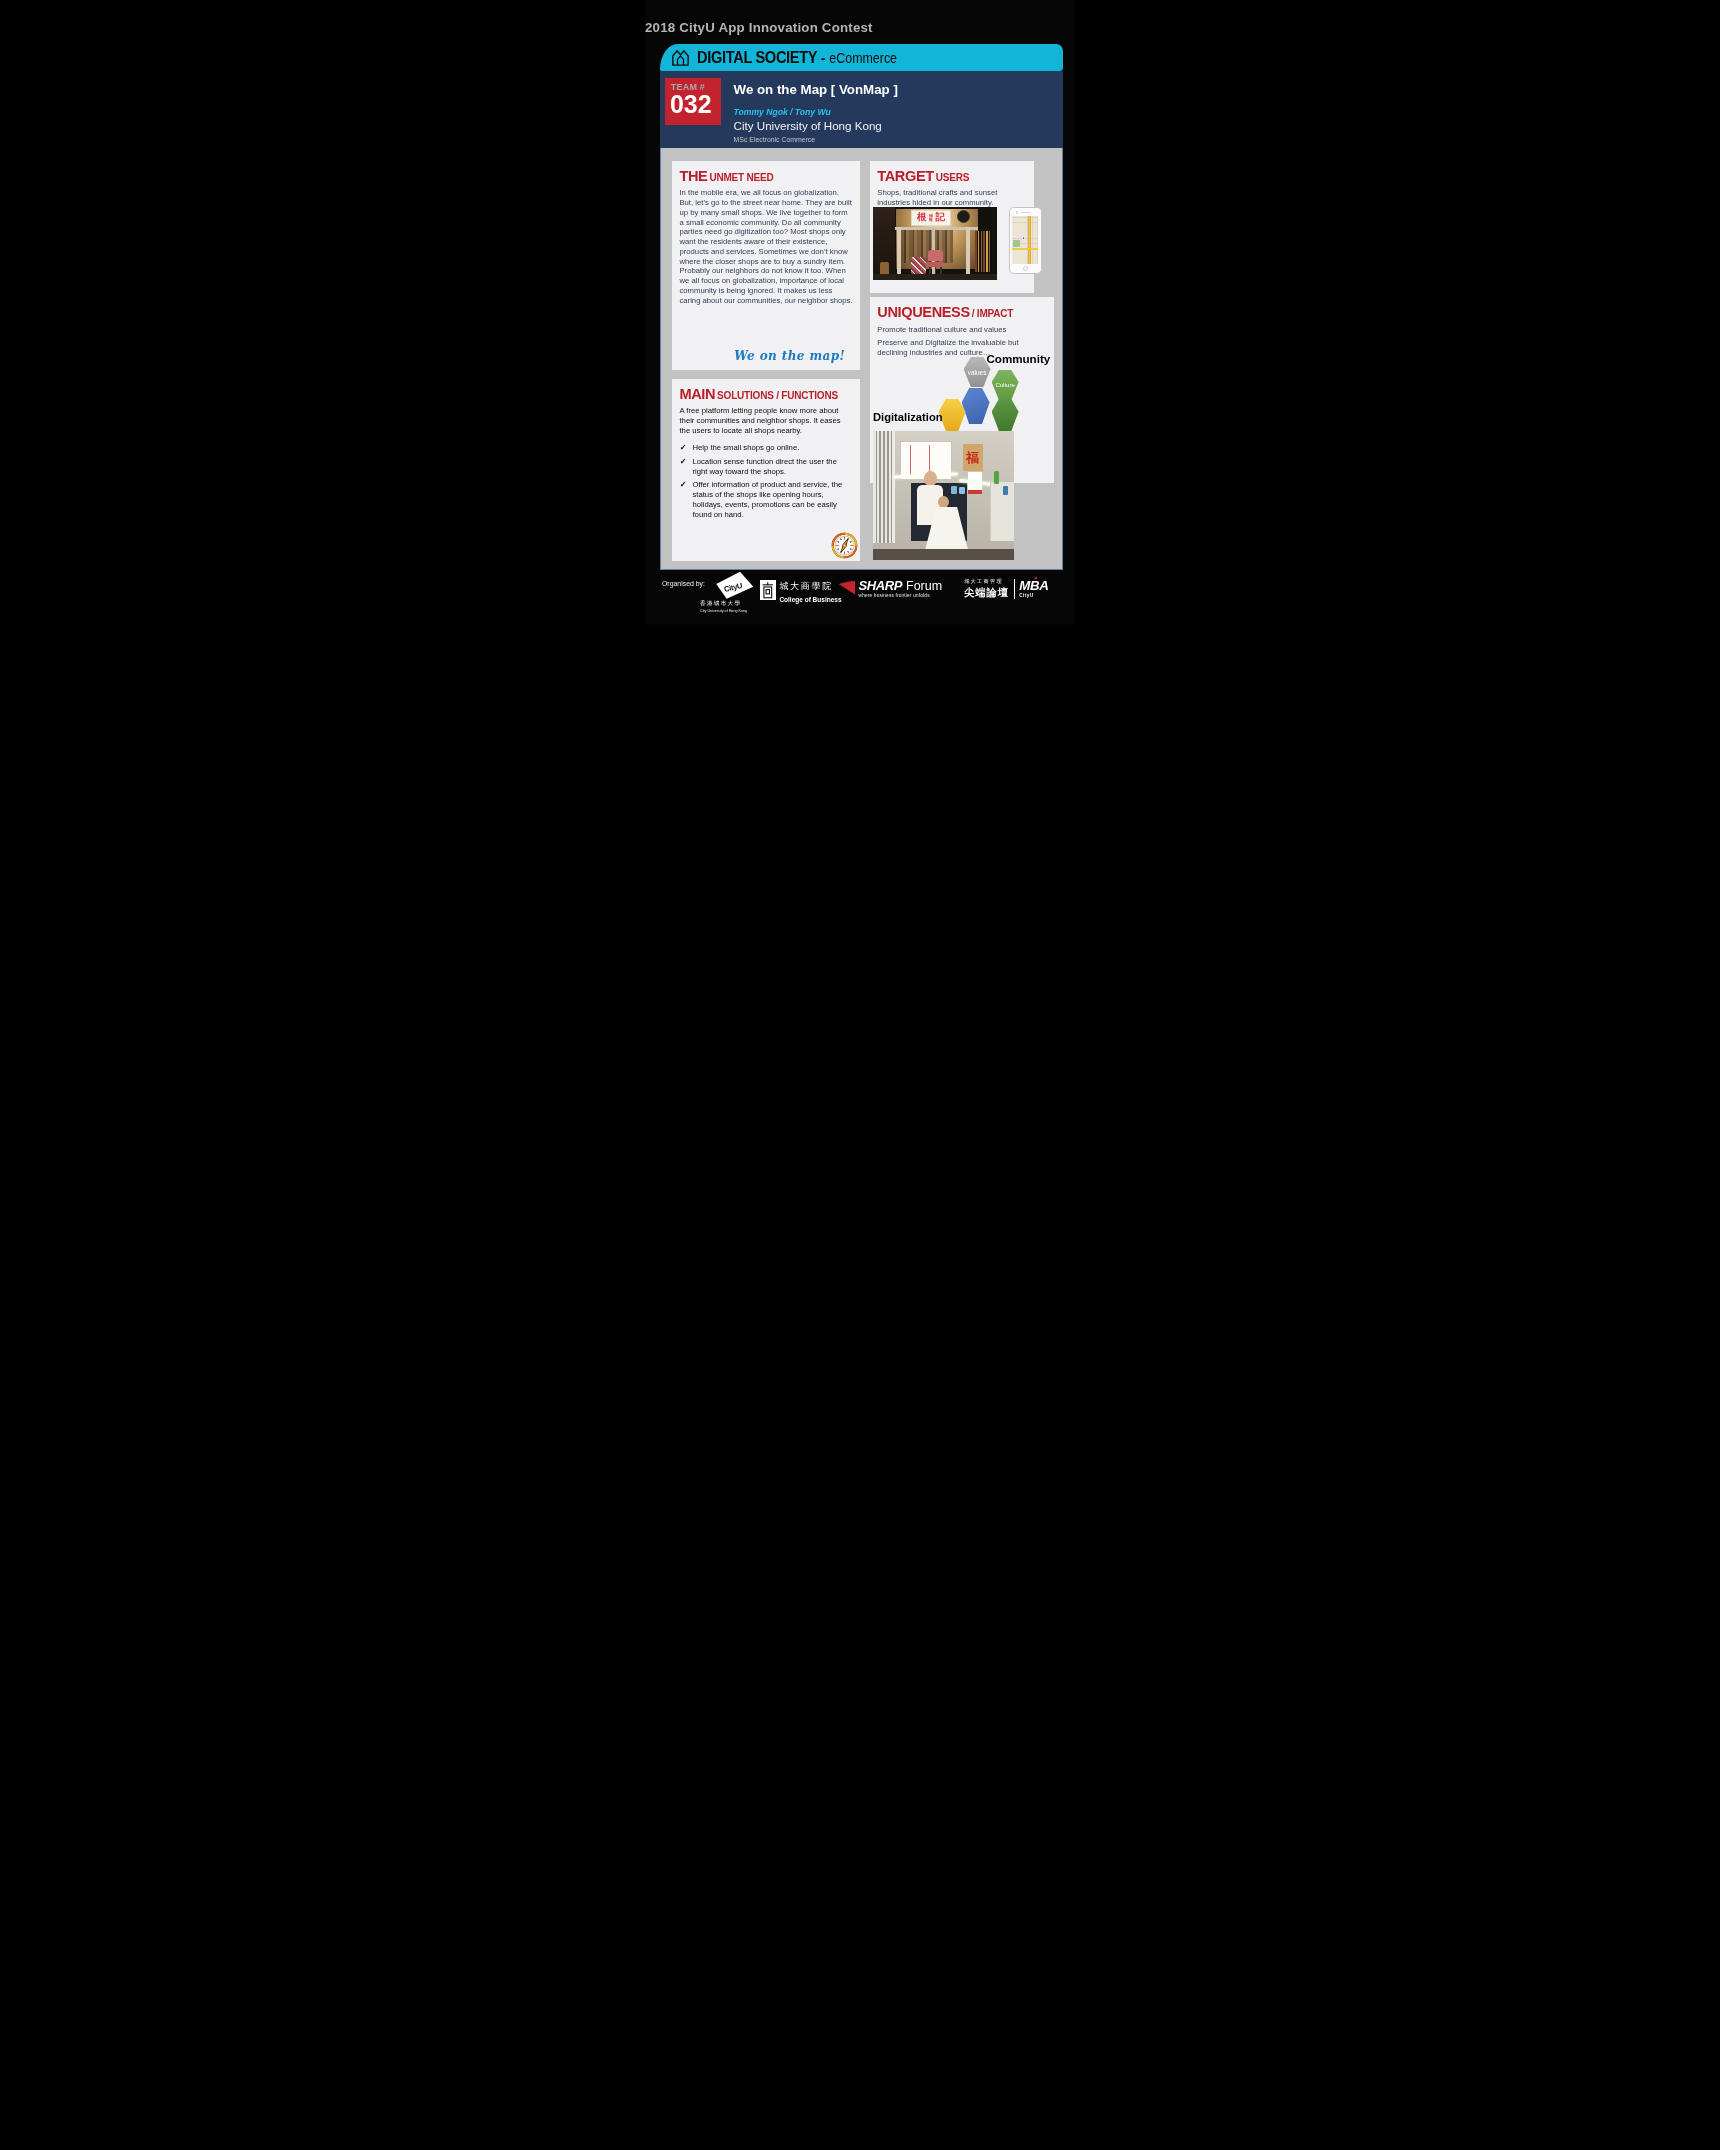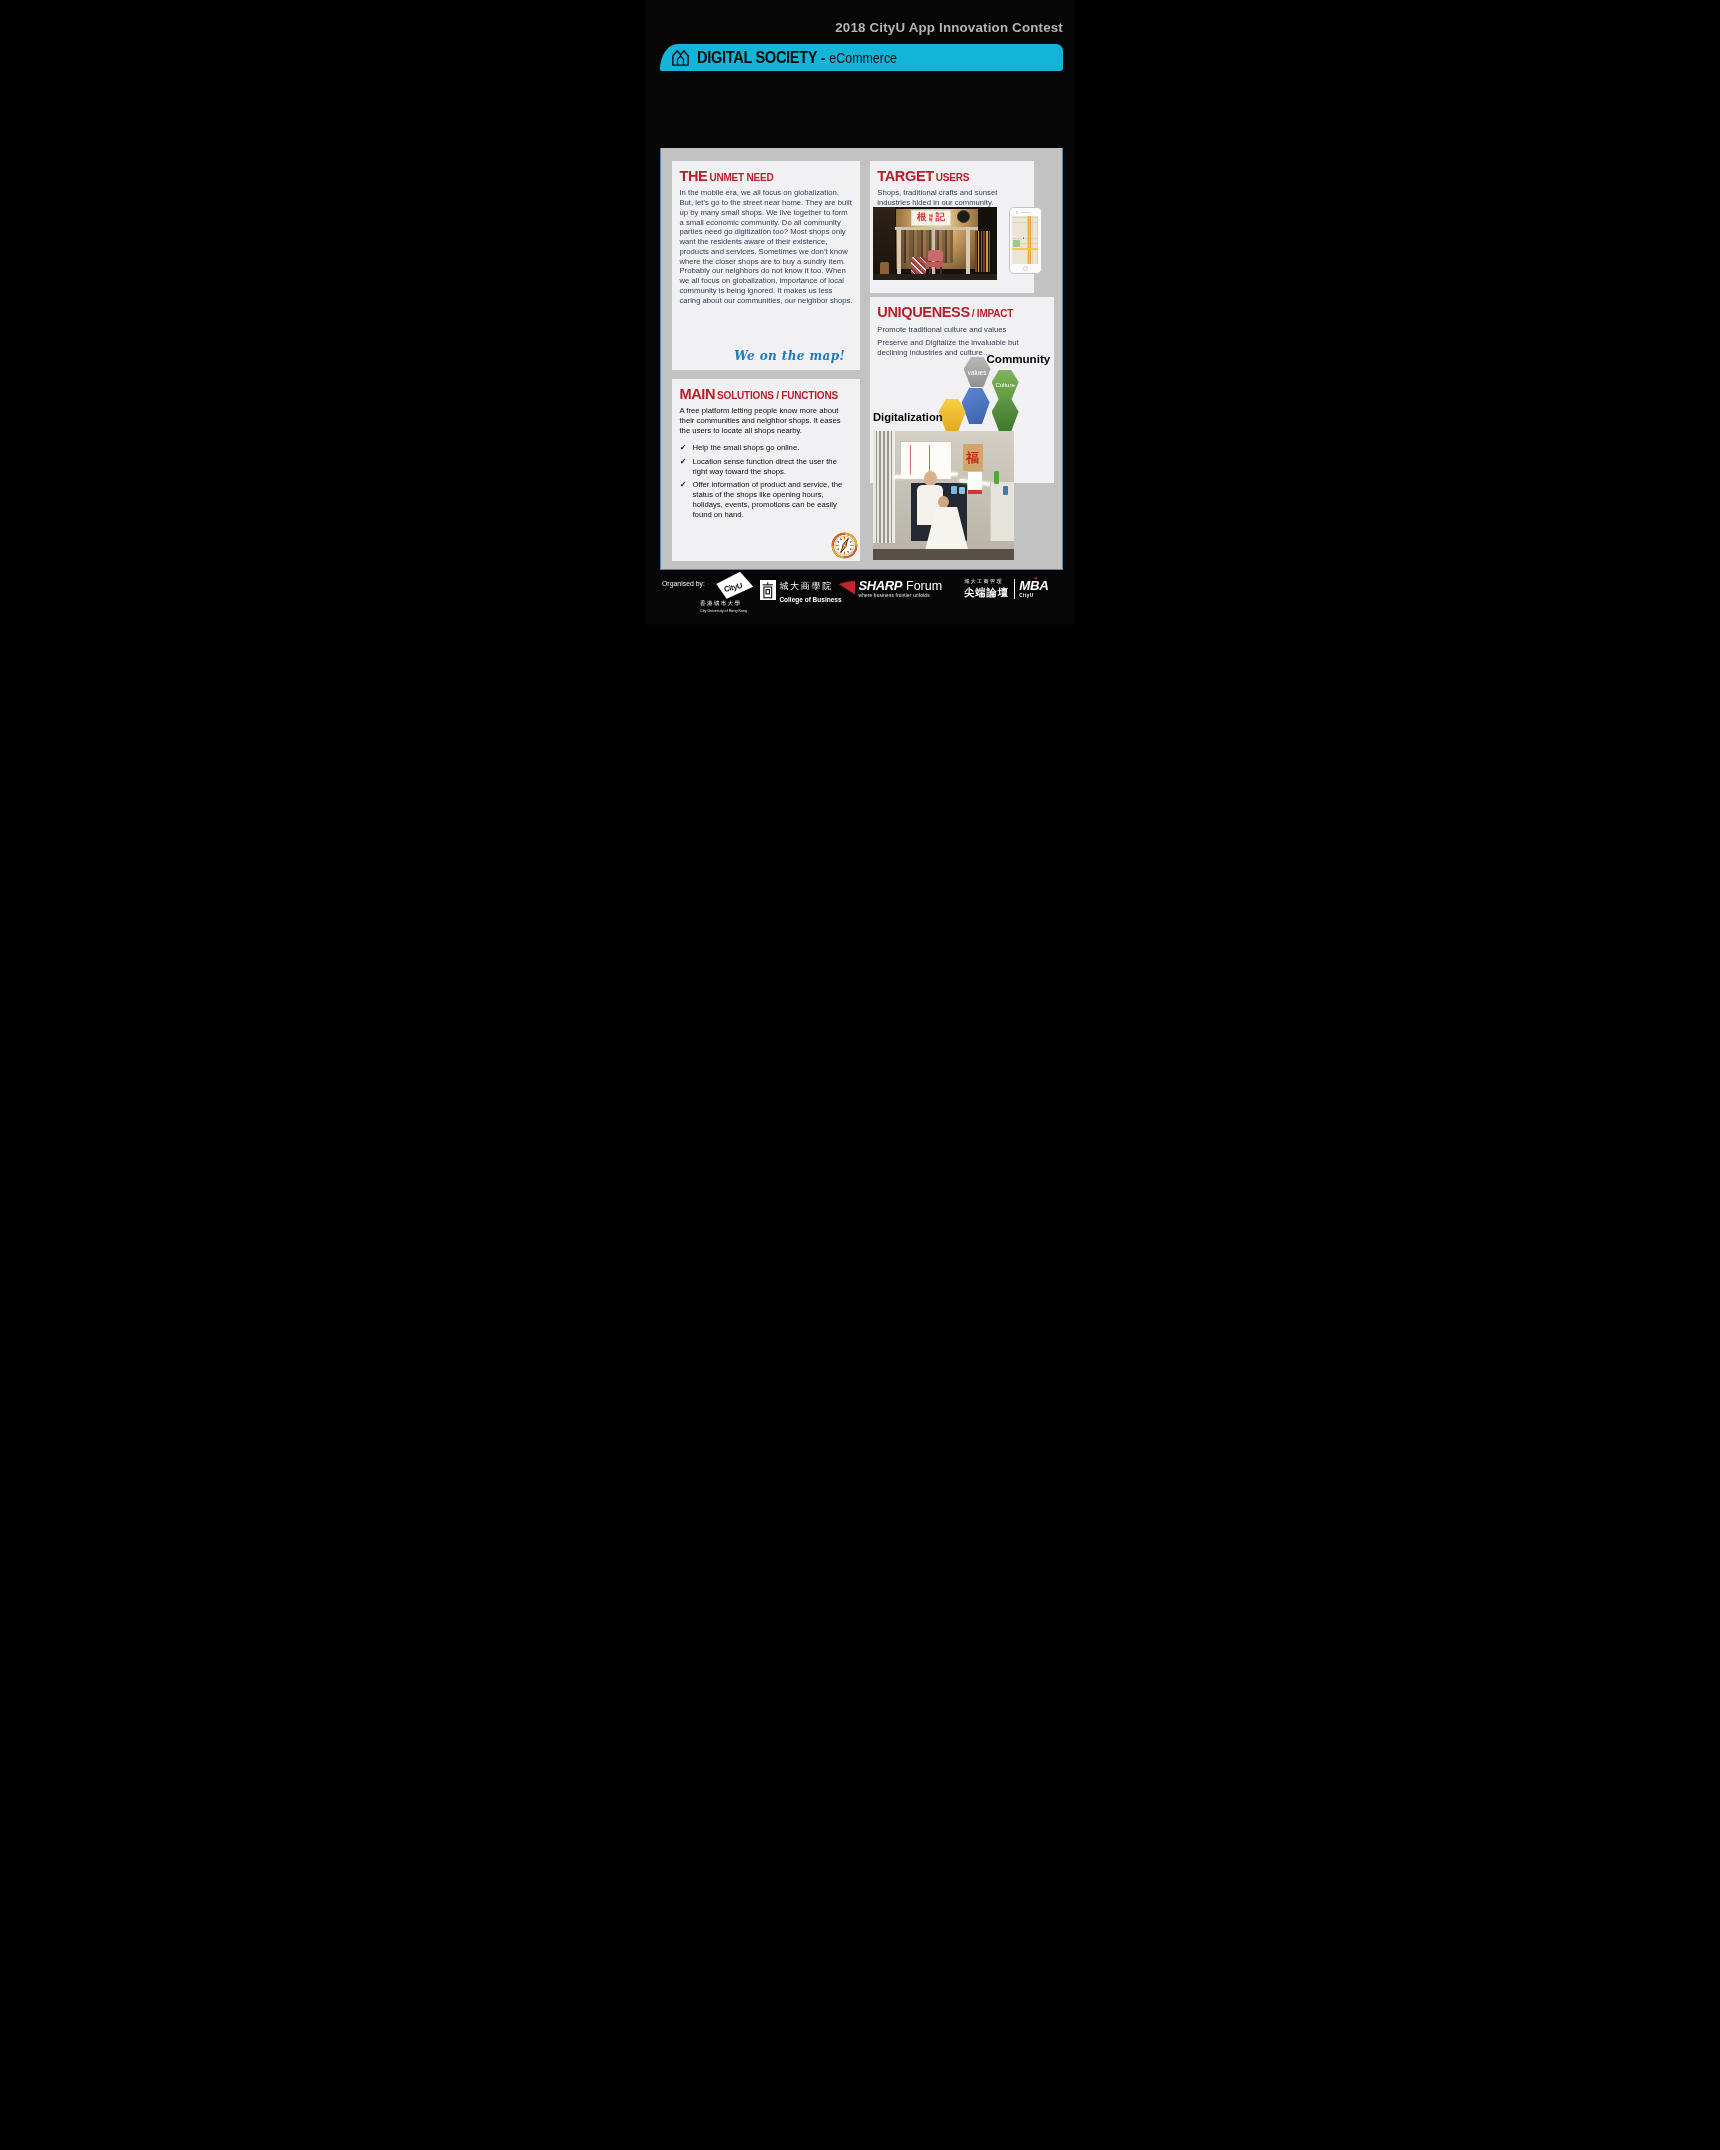--- a/index.html
+++ b/index.html
@@ -4,21 +4,21 @@
 <style>
   html,body { margin:0; padding:0; background:#000; }
   * { box-sizing:border-box; }
   .poster {
     position:relative; width:430px; height:625px; margin:0 auto;
     background:#060606; overflow:hidden;
     font-family:"Liberation Sans", sans-serif;
   }
   
   .top-title {
-    position:absolute; left:0; top:20px; width:418px; text-align:right;
+    position:absolute; left:0; top:20px; width:418px; text-align:left;
     color:#b4b4b4; font-size:13.3px; font-weight:bold; letter-spacing:0.2px;
   }
   
   .banner {
     position:absolute; left:14.6px; top:44px; width:403px; height:27px;
     background:#12b5d8;
     border-radius:18px 6.9px 3.4px 1.7px / 26px 6.9px 3.4px 1.7px;
     display:flex; align-items:center;
   }
   .banner-icon { margin-left:11.2px; flex:0 0 auto; display:block; }
@@ -168,20 +168,32 @@
   <div class="banner">
     <svg class="banner-icon" width="19" height="17" viewBox="0 0 44 40">
       <path d="M4,38 V16 L14,4.5 L22,13.5 L30,4.5 L40,16 V38 Z" fill="none" stroke="#121212" stroke-width="3.4"></path>
       <path d="M15,38 V24 L22,16.5 L29,24 V38" fill="none" stroke="#121212" stroke-width="3"></path>
     </svg>
     <div class="banner-text">
       <span class="bt-main">DIGITAL SOCIETY</span><span class="bt-dash">-</span><span class="bt-sub">eCommerce</span>
     </div>
   </div>
 
+  <div class="team">
+    <div class="team-box">
+      <div class="team-label">TEAM #</div>
+      <div class="team-number">032</div>
+    </div>
+    <div class="team-info">
+      <div class="project-title">We on the Map [ VonMap ]</div>
+      <div class="members">Tommy Ngok / Tony Wu</div>
+      <div class="university">City University of Hong Kong</div>
+      <div class="program">MSc Electronic Commerce</div>
+    </div>
+  </div>
 
   <div class="content">
 
     <div class="card card-a">
       <div class="card-head">
         <span class="h-big">THE</span>
         <span class="h-small">UNMET NEED</span>
       </div>
       <div class="body-navy">In the mobile era, we all focus on globalization. But, let’s go to the street near home. They are built up by many small shops. We live together to form a small economic community. Do all community parties need go digitization too? Most shops only want the residents aware of their existence, products and services. Sometimes we don’t know where the closer shops are to buy a sundry item. Probably our neighbors do not know it too. When we all focus on globalization, importance of local community is being ignored. It makes us less caring about our communities, our neighbor shops.</div>
       <div class="tagline">We on the map!</div>

